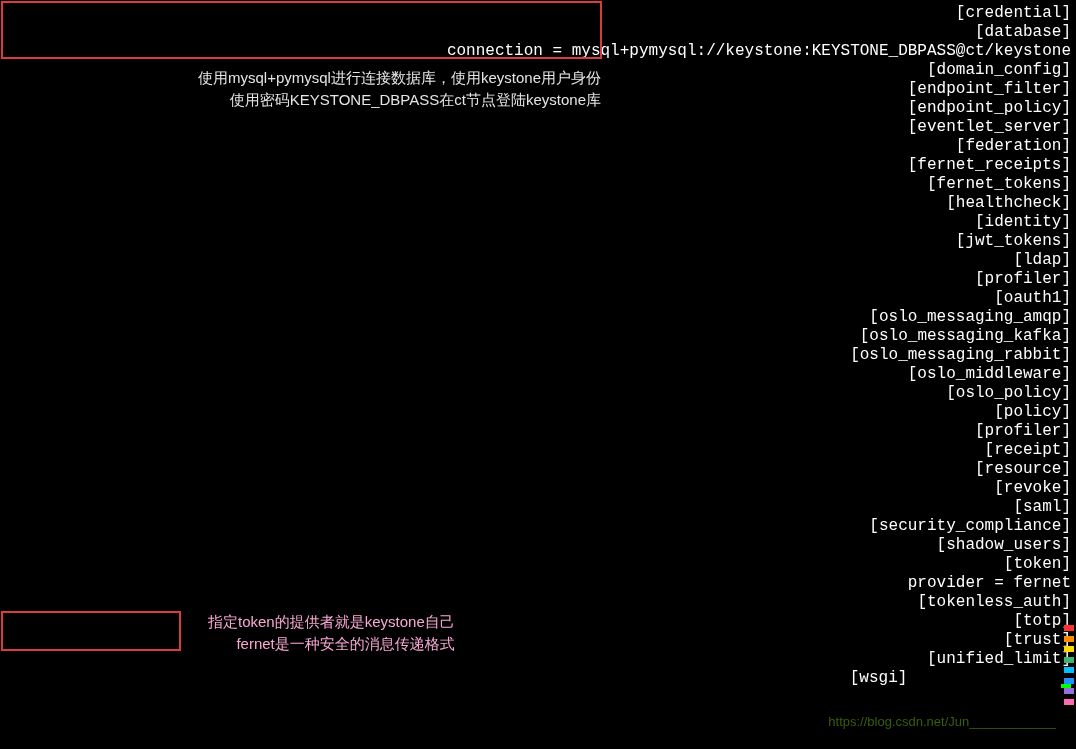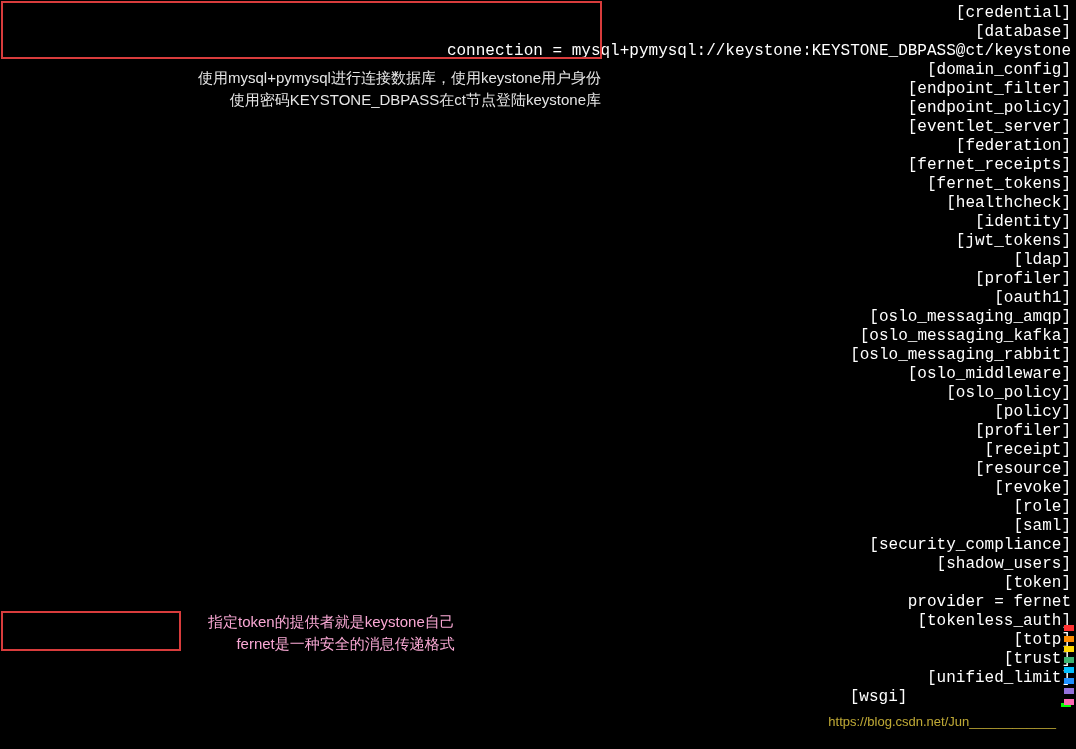--- a/index.html
+++ b/index.html
@@ -60,21 +60,21 @@
       top: 611px;
       color: #f9a8d4;
       font-family: "Microsoft YaHei", "SimSun", sans-serif;
       font-size: 15px;
       line-height: 22px;
     }
     .watermark {
       position: absolute;
       right: 20px;
       bottom: 18px;
-      color: #fde047;
+      color: #4d7c0f;
       font-family: Arial, sans-serif;
       font-size: 13px;
       opacity: 0.75;
     }
     .scrollbar-indicator {
       position: absolute;
       right: 2px;
       top: 625px;
       width: 10px;
       height: 80px;
@@ -117,21 +117,20 @@
   <div class="line">[oslo_messaging_amqp]</div>
   <div class="line">[oslo_messaging_kafka]</div>
   <div class="line">[oslo_messaging_rabbit]</div>
   <div class="line">[oslo_middleware]</div>
   <div class="line">[oslo_policy]</div>
   <div class="line">[policy]</div>
   <div class="line">[profiler]</div>
   <div class="line">[receipt]</div>
   <div class="line">[resource]</div>
   <div class="line">[revoke]</div>
-  <div class="line">[role]</div>
   <div class="line">[saml]</div>
   <div class="line">[security_compliance]</div>
   <div class="line">[shadow_users]</div>
   <div class="line">[token]</div>
   <div class="line">provider = fernet</div>
   <div class="line">[tokenless_auth]</div>
   <div class="line">[totp]</div>
   <div class="line">[trust]</div>
   <div class="line">[unified_limit]</div>
   <div class="line"><span>[wsgi]</span>&nbsp;&nbsp;&nbsp;&nbsp;&nbsp;&nbsp;&nbsp;&nbsp;&nbsp;&nbsp;&nbsp;&nbsp;&nbsp;&nbsp;&nbsp;&nbsp;<span class="cursor"></span></div>

